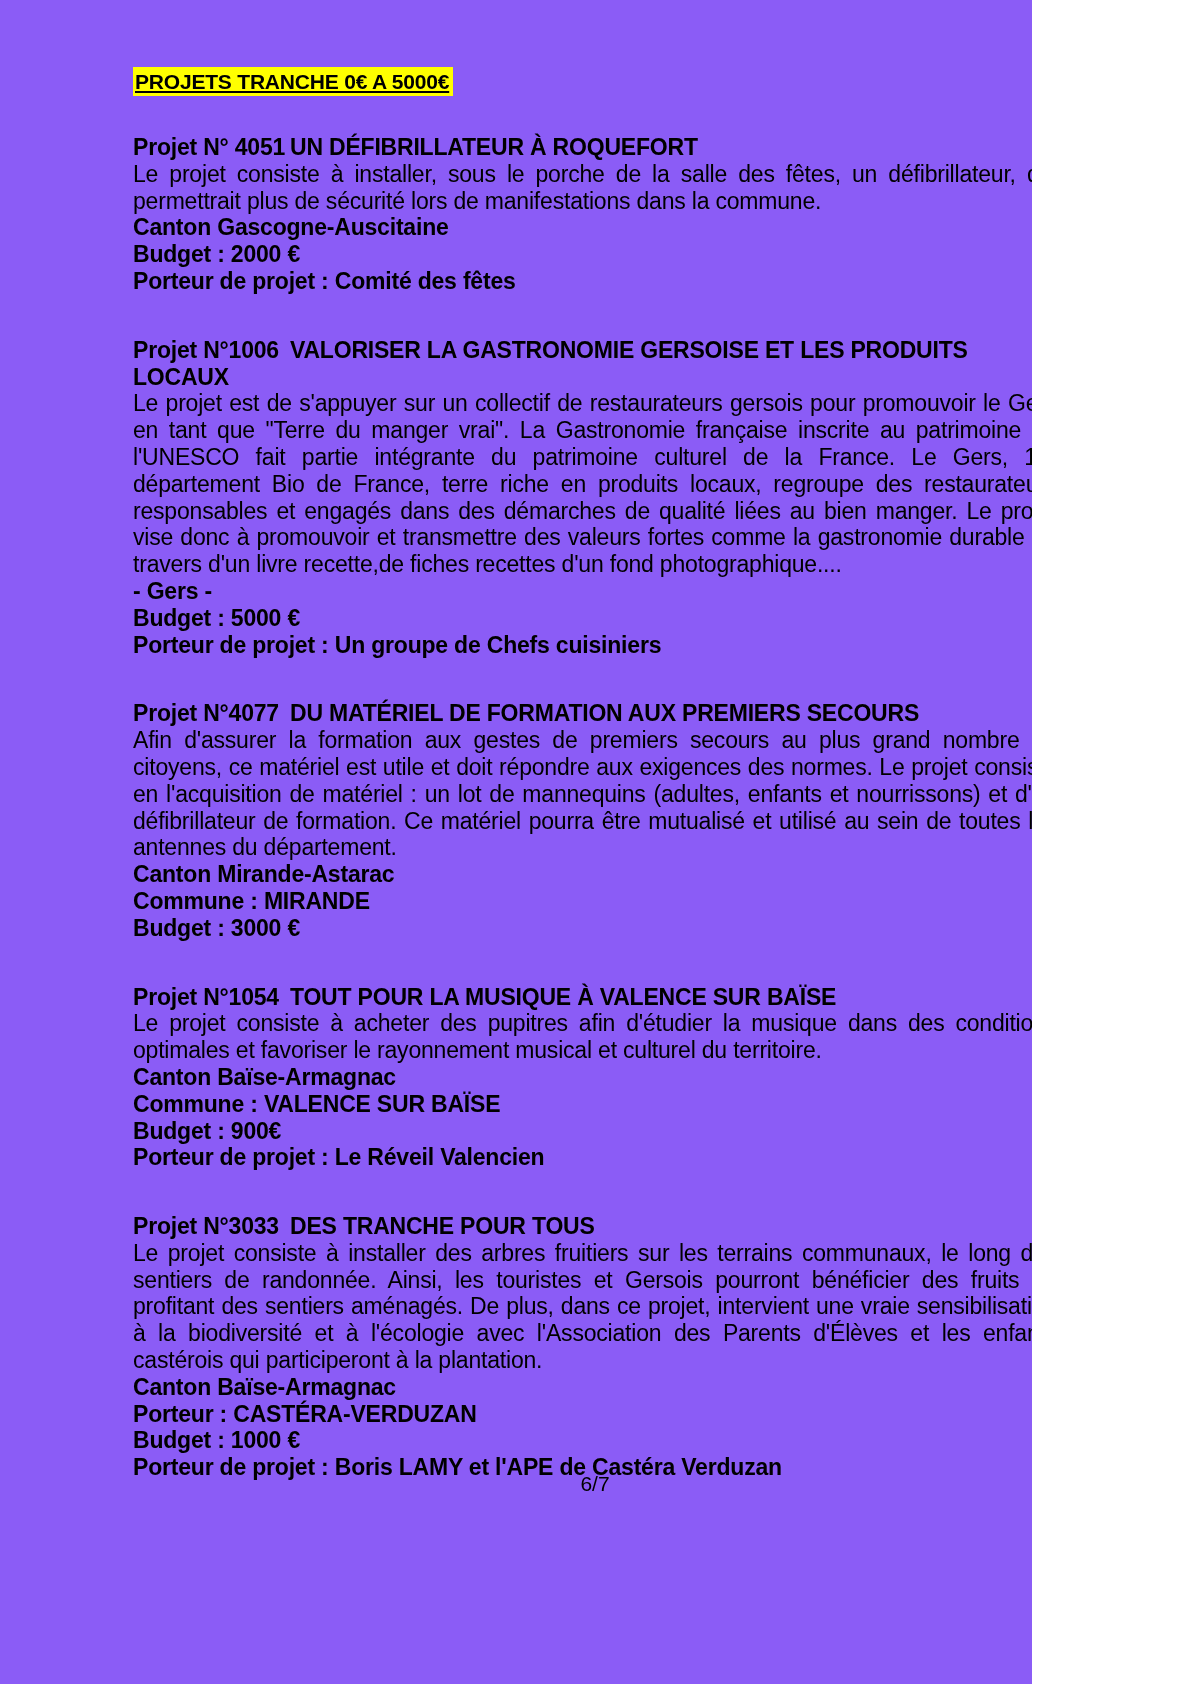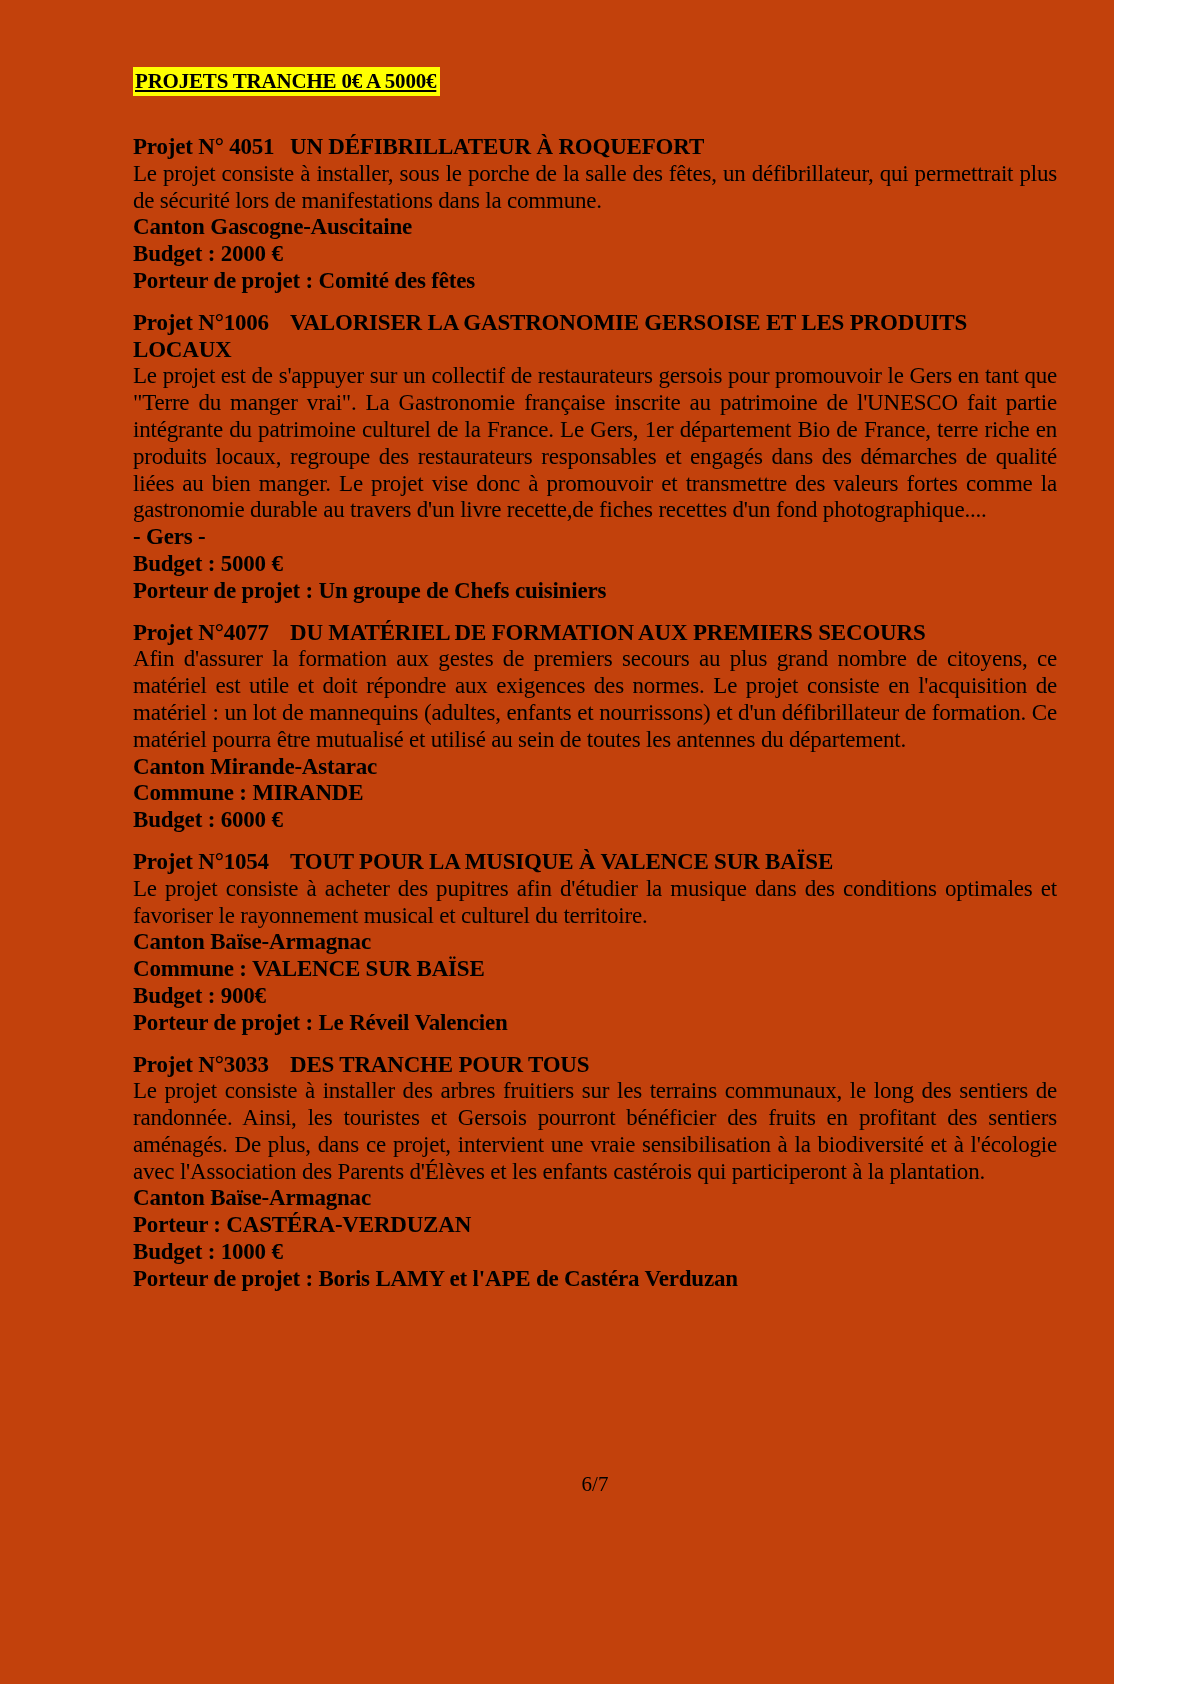--- a/index.html
+++ b/index.html
@@ -2,45 +2,45 @@
 <html lang="fr"><head>
 <meta charset="utf-8">
 <style>
   html, body {
     margin: 0;
     padding: 0;
     background: #ffffff;
   }
   .page {
     position: relative;
-    width: 1114px;
+    width: 1032px;
     height: 1684px;
-    background: #c2410c;
-    font-family: Liberation Serif, serif;
+    background: #8b5cf6;
+    font-family: Liberation Sans, sans-serif;
     color: #000000;
     overflow: hidden;
   }
   .content {
     position: absolute;
     left: 133px;
     top: 67px;
     width: 924px;
   }
   .doc-header {
     display: inline-block;
     font-size: 21px;
     line-height: 29px;
     font-weight: bold;
     text-decoration: underline;
     background: #ffff00;
     padding: 0 4px 0 2px;
     letter-spacing: -0.2px;
   }
   .project {
-    margin-top: 15px;
+    margin-top: 42px;
   }
   .project.first {
     margin-top: 38px;
   }
   .project p {
     margin: 0;
     font-size: 23px;
     line-height: 26.8px;
     letter-spacing: -0.2px;
   }
@@ -92,21 +92,21 @@
       <p class="proj-detail">Budget : 5000 €</p>
       <p class="proj-detail">Porteur de projet : Un groupe de Chefs cuisiniers</p>
     </div>
 
     
     <div class="project">
       <p class="proj-title"><span class="proj-num">Projet N°4077</span><span>DU MATÉRIEL DE FORMATION AUX PREMIERS SECOURS</span></p>
       <p class="proj-desc">Afin d'assurer la formation aux gestes de premiers secours au plus grand nombre de citoyens, ce matériel est utile et doit répondre aux exigences des normes. Le projet consiste en l'acquisition de matériel : un lot de mannequins (adultes, enfants et nourrissons) et d'un défibrillateur de formation. Ce matériel pourra être mutualisé et utilisé au sein de toutes les antennes du département.</p>
       <p class="proj-detail">Canton Mirande-Astarac</p>
       <p class="proj-detail">Commune : MIRANDE</p>
-      <p class="proj-detail">Budget : 6000 €</p>
+      <p class="proj-detail">Budget : 3000 €</p>
     </div>
 
     
     <div class="project">
       <p class="proj-title"><span class="proj-num">Projet N°1054</span><span>TOUT POUR LA MUSIQUE À VALENCE SUR BAÏSE</span></p>
       <p class="proj-desc">Le projet consiste à acheter des pupitres afin d'étudier la musique dans des conditions optimales et favoriser le rayonnement musical et culturel du territoire.</p>
       <p class="proj-detail">Canton Baïse-Armagnac</p>
       <p class="proj-detail">Commune : VALENCE SUR BAÏSE</p>
       <p class="proj-detail">Budget : 900€</p>
       <p class="proj-detail">Porteur de projet : Le Réveil Valencien</p>

